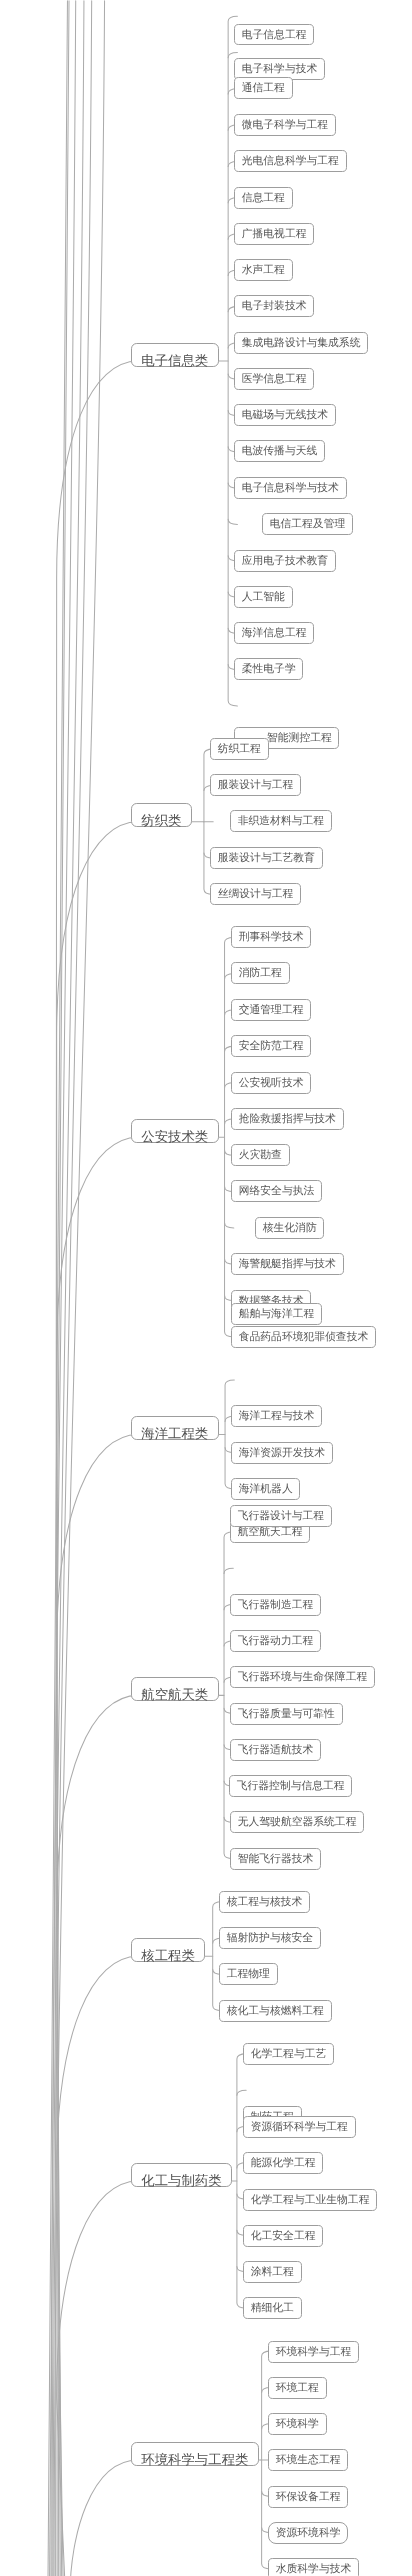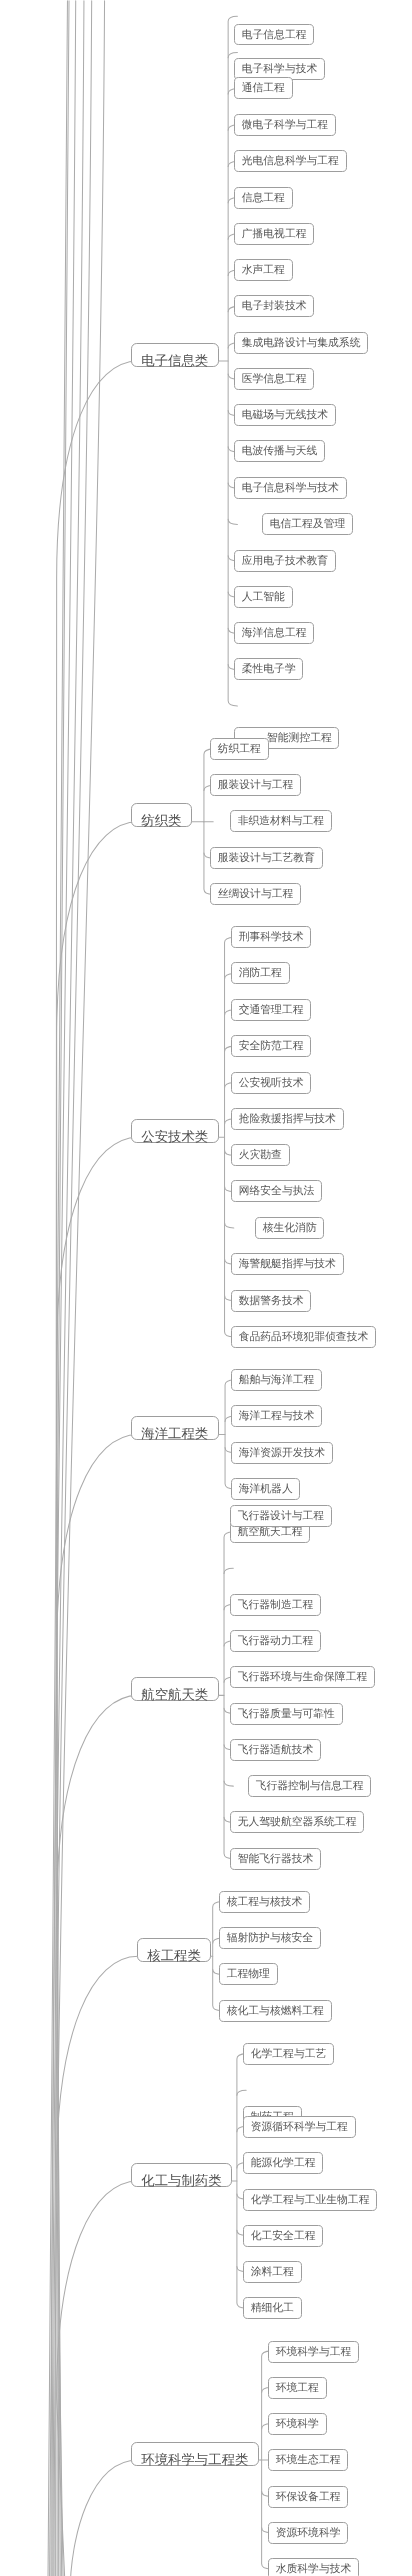--- a/index.html
+++ b/index.html
@@ -162,52 +162,52 @@
       <div class="node leaf" style="left: 231px; top: 1035px;"><span>安全防范工程</span></div>
       <div class="node leaf" style="left: 231px; top: 1072px;"><span>公安视听技术</span></div>
       <div class="node leaf" style="left: 231px; top: 1108px;"><span>抢险救援指挥与技术</span></div>
       <div class="node leaf" style="left: 231px; top: 1144px;"><span>火灾勘查</span></div>
       <div class="node leaf" style="left: 231px; top: 1180px;"><span>网络安全与执法</span></div>
       <div class="node leaf" style="left: 231px; top: 1217px; margin-left: 24px;"><span>核生化消防</span></div>
       <div class="node leaf" style="left: 231px; top: 1253px;"><span>海警舰艇指挥与技术</span></div>
       <div class="node leaf" style="left: 231px; top: 1290px;"><span>数据警务技术</span></div>
       <div class="node leaf" style="left: 231px; top: 1326px;"><span>食品药品环境犯罪侦查技术</span></div>
       <div class="node cat" style="left: 131px; top: 1416px;"><span>海洋工程类</span></div>
-      <div class="node leaf" style="left: 231px; top: 1369px;"><span>船舶与海洋工程</span></div>
+      <div class="node leaf" style="left: 231px; top: 1303px;"><span>船舶与海洋工程</span></div>
       <div class="node leaf" style="left: 231px; top: 1405px;"><span>海洋工程与技术</span></div>
       <div class="node leaf" style="left: 231px; top: 1442px;"><span>海洋资源开发技术</span></div>
       <div class="node leaf" style="left: 231px; top: 1478px;"><span>海洋机器人</span></div>
       <div class="node cat" style="left: 131px; top: 1677px;"><span>航空航天类</span></div>
       <div class="node leaf" style="left: 230px; top: 1521px;"><span>航空航天工程</span></div>
       <div class="node leaf" style="left: 230px; top: 1505px;"><span>飞行器设计与工程</span></div>
       <div class="node leaf" style="left: 230px; top: 1594px;"><span>飞行器制造工程</span></div>
       <div class="node leaf" style="left: 230px; top: 1630px;"><span>飞行器动力工程</span></div>
       <div class="node leaf" style="left: 230px; top: 1666px;"><span>飞行器环境与生命保障工程</span></div>
       <div class="node leaf" style="left: 230px; top: 1703px;"><span>飞行器质量与可靠性</span></div>
       <div class="node leaf" style="left: 230px; top: 1739px;"><span>飞行器适航技术</span></div>
-      <div class="node leaf" style="left: 248px; top: 1775px;"><span>飞行器控制与信息工程</span></div>
+      <div class="node leaf" style="left: 229px; top: 1775px;"><span>飞行器控制与信息工程</span></div>
       <div class="node leaf" style="left: 230px; top: 1811px;"><span>无人驾驶航空器系统工程</span></div>
       <div class="node leaf" style="left: 230px; top: 1848px;"><span>智能飞行器技术</span></div>
-      <div class="node cat" style="left: 137px; top: 1938px;"><span>核工程类</span></div>
+      <div class="node cat" style="left: 131px; top: 1938px;"><span>核工程类</span></div>
       <div class="node leaf" style="left: 219px; top: 1891px;"><span>核工程与核技术</span></div>
       <div class="node leaf" style="left: 219px; top: 1927px;"><span>辐射防护与核安全</span></div>
       <div class="node leaf" style="left: 219px; top: 1963px;"><span>工程物理</span></div>
       <div class="node leaf" style="left: 219px; top: 2000px;"><span>核化工与核燃料工程</span></div>
       <div class="node cat" style="left: 131px; top: 2163px;"><span>化工与制药类</span></div>
       <div class="node leaf" style="left: 243px; top: 2043px;"><span>化学工程与工艺</span></div>
       <div class="node leaf" style="left: 243px; top: 2079px; margin-top: 27px;"><span>制药工程</span></div>
       <div class="node leaf" style="left: 243px; top: 2116px;"><span>资源循环科学与工程</span></div>
       <div class="node leaf" style="left: 243px; top: 2152px;"><span>能源化学工程</span></div>
       <div class="node leaf" style="left: 243px; top: 2189px;"><span>化学工程与工业生物工程</span></div>
       <div class="node leaf" style="left: 243px; top: 2225px;"><span>化工安全工程</span></div>
       <div class="node leaf" style="left: 243px; top: 2261px;"><span>涂料工程</span></div>
       <div class="node leaf" style="left: 243px; top: 2297px;"><span>精细化工</span></div>
       <div class="node cat" style="left: 131px; top: 2442px;"><span>环境科学与工程类</span></div>
       <div class="node leaf" style="left: 268px; top: 2341px;"><span>环境科学与工程</span></div>
       <div class="node leaf" style="left: 268px; top: 2377px;"><span>环境工程</span></div>
       <div class="node leaf" style="left: 268px; top: 2413px;"><span>环境科学</span></div>
       <div class="node leaf" style="left: 268px; top: 2449px;"><span>环境生态工程</span></div>
       <div class="node leaf" style="left: 268px; top: 2486px;"><span>环保设备工程</span></div>
-      <div class="node leaf" style="left: 268px; top: 2522px;"><span>资源环境科学</span></div>
+      <div class="node leaf" style="left: 268px; top: 2522px; border-radius: 8px;"><span>资源环境科学</span></div>
       <div class="node leaf" style="left: 268px; top: 2558px;"><span>水质科学与技术</span></div>
     </div>
 </div>
 
 
 </body></html>

